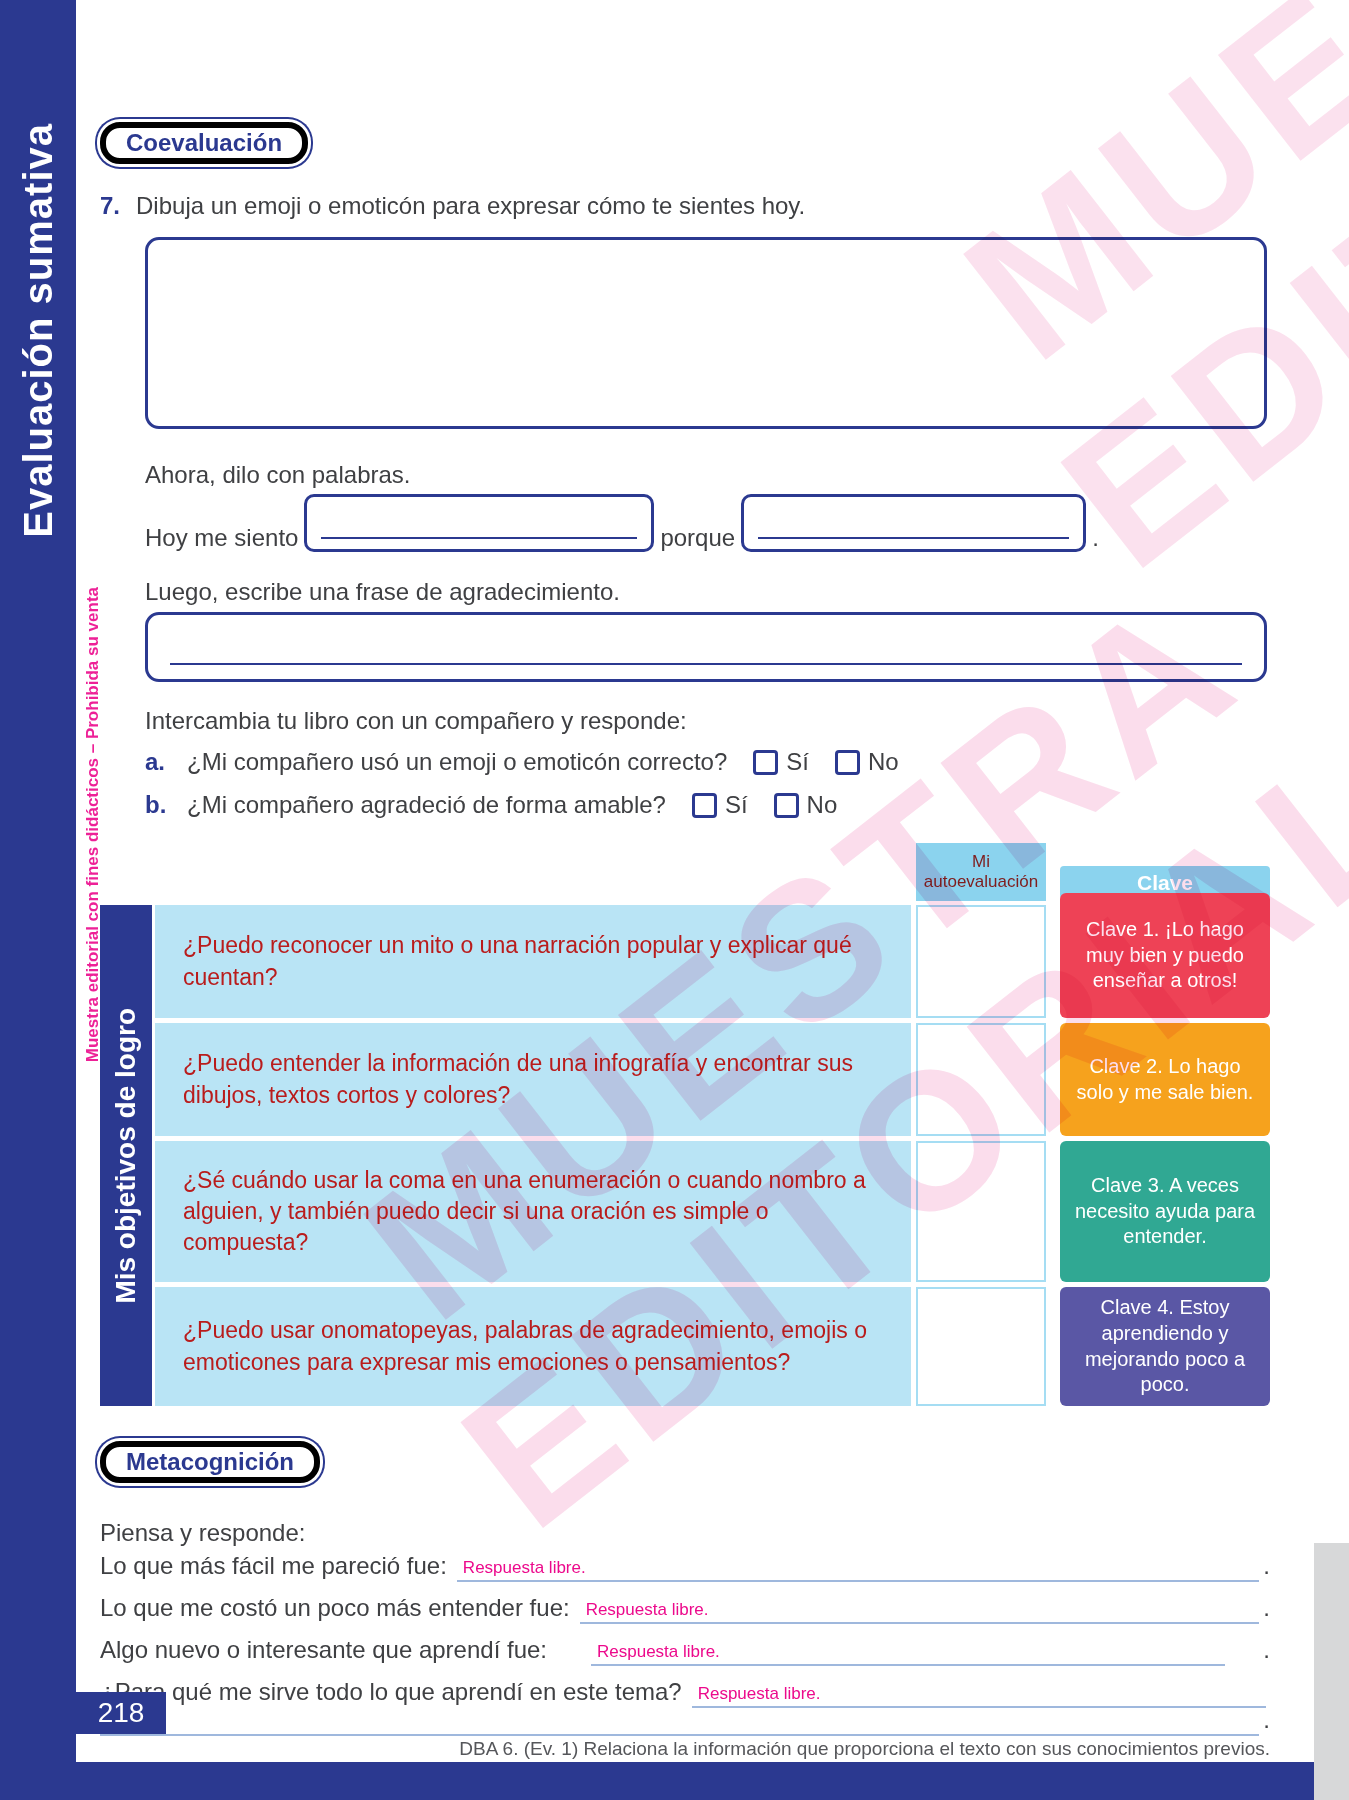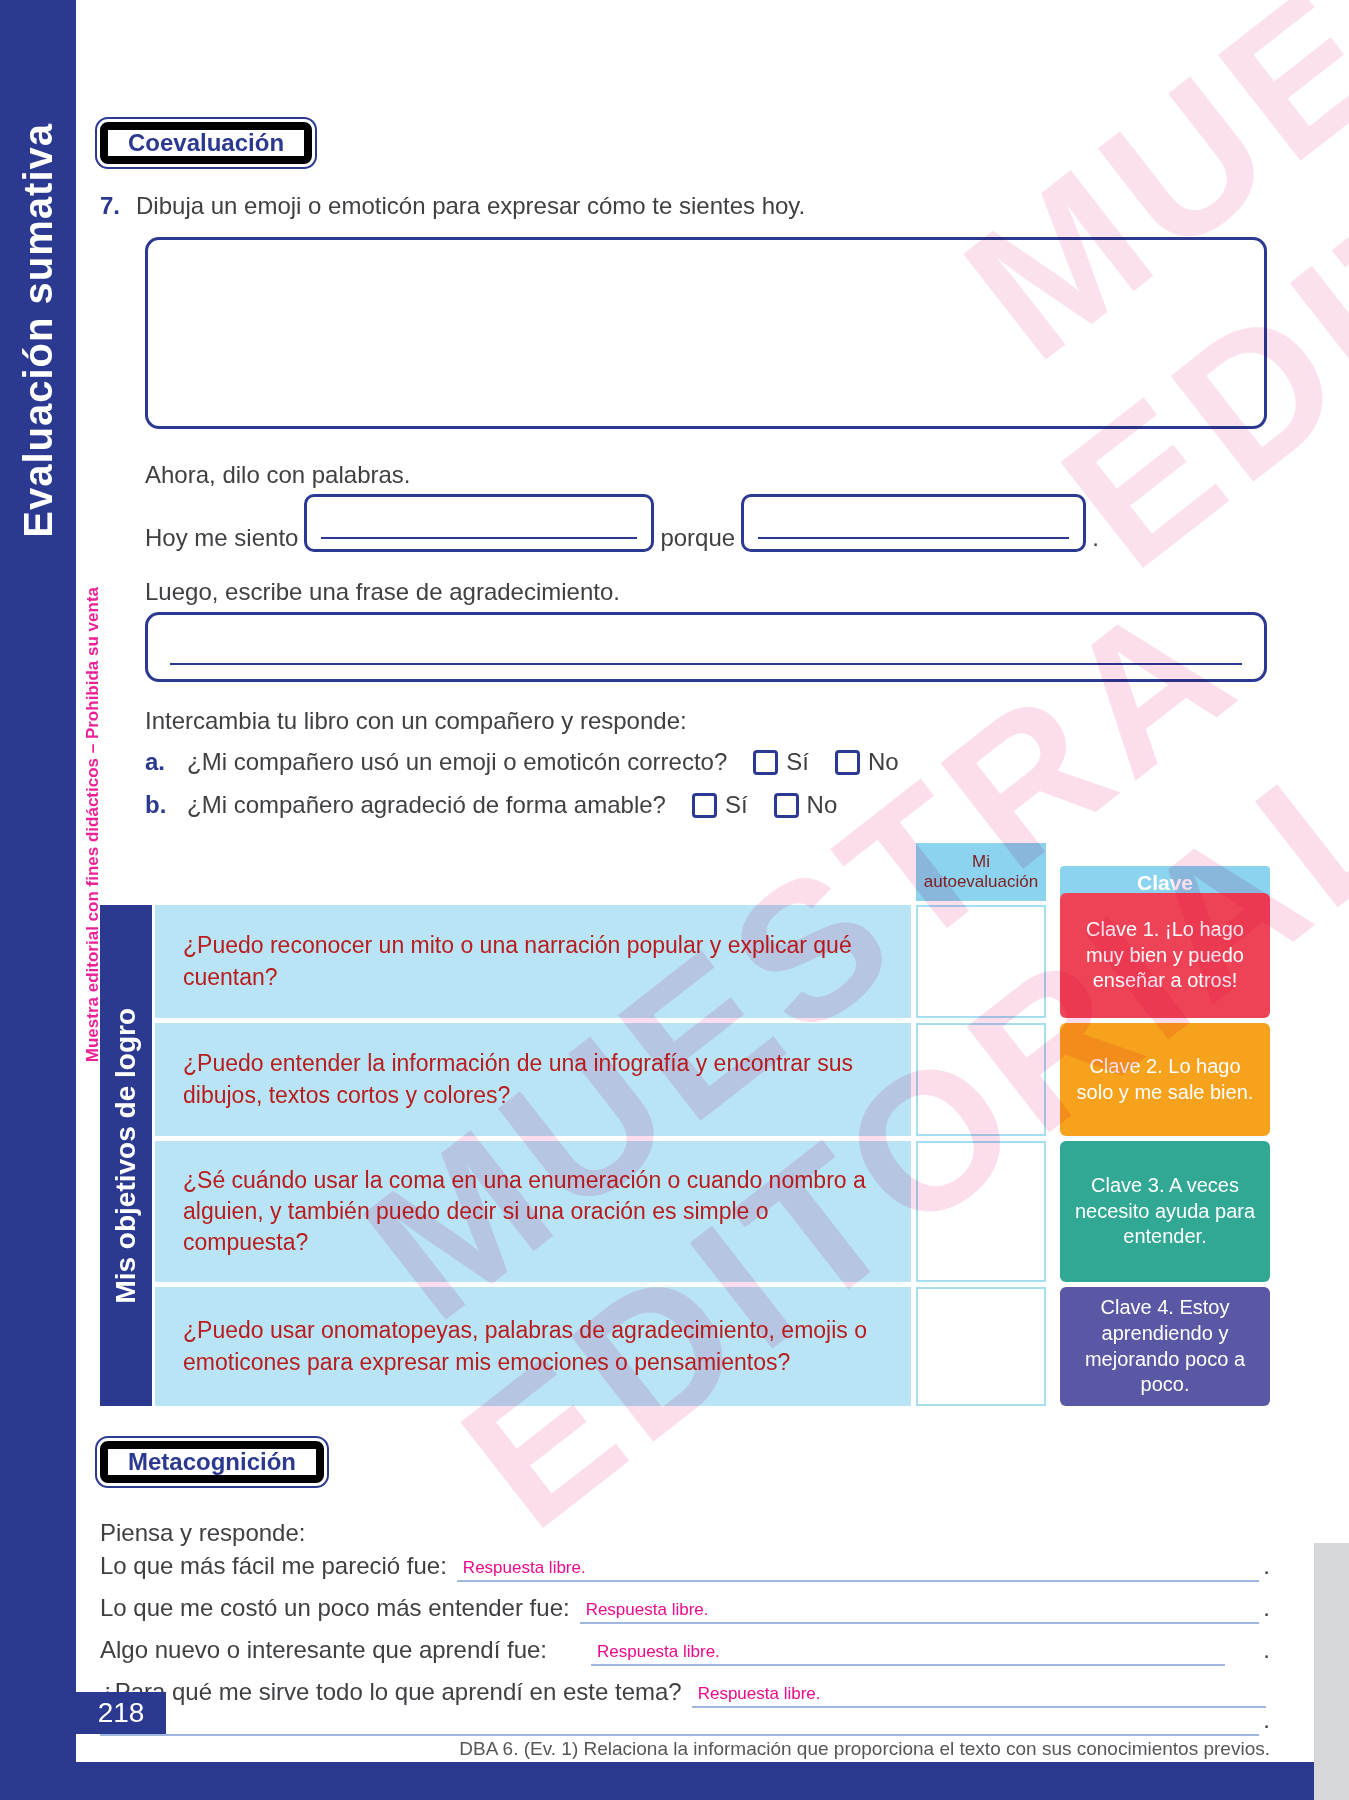--- a/index.html
+++ b/index.html
@@ -15,21 +15,21 @@
 
   
   .pink-vtext-wrap { position:absolute; left:82px; top:515px; width:22px; height:620px; display:flex; align-items:center; justify-content:center; z-index:5; pointer-events:none; }
   .pink-vtext { color:#ec0a8c; font-size:17px; font-weight:bold; opacity:.9; }
 
   
   .watermark { position:absolute; left:-180px; top:820px; width:2100px; transform:rotate(-38deg); font-size:195px; font-weight:bold; color:#f7bcd9; opacity:.5; letter-spacing:10px; text-align:center; pointer-events:none; z-index:6; mix-blend-mode:multiply; }
   .watermark.second { left:420px; top:-140px; opacity:.45; }
 
   
-  .badge { position:absolute; left:100px; height:42px; background:#fff; border:8px solid #000000; border-radius:8px; box-shadow:0 0 0 3px #fff, 0 0 0 5px #2b3990; display:flex; align-items:center; padding:0 20px; color:#2b3990; font-weight:bold; font-size:24px; z-index:2; }
+  .badge { position:absolute; left:100px; height:42px; background:#fff; border:6px solid #000000; border-radius:20px; box-shadow:0 0 0 3px #fff, 0 0 0 5px #2b3990; display:flex; align-items:center; padding:0 20px; color:#2b3990; font-weight:bold; font-size:24px; z-index:2; }
   .badge-coeval { top:122px; }
   .badge-meta { top:1441px; }
 
   .line-text { position:absolute; font-size:24px; color:#3f4043; z-index:2; }
   .blue-bold { color:#2b3990; font-weight:bold; }
 
   
   .item7 { left:100px; top:192px; display:flex; gap:16px; }
 
   

